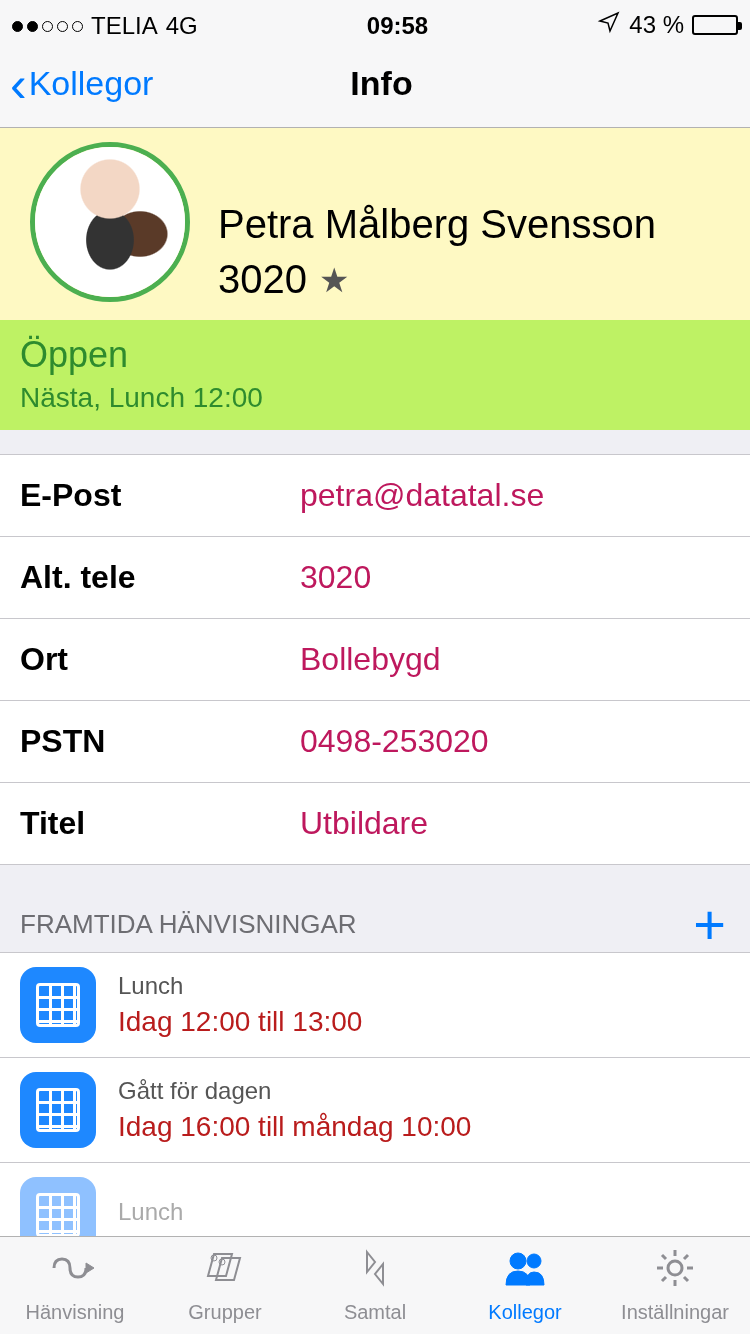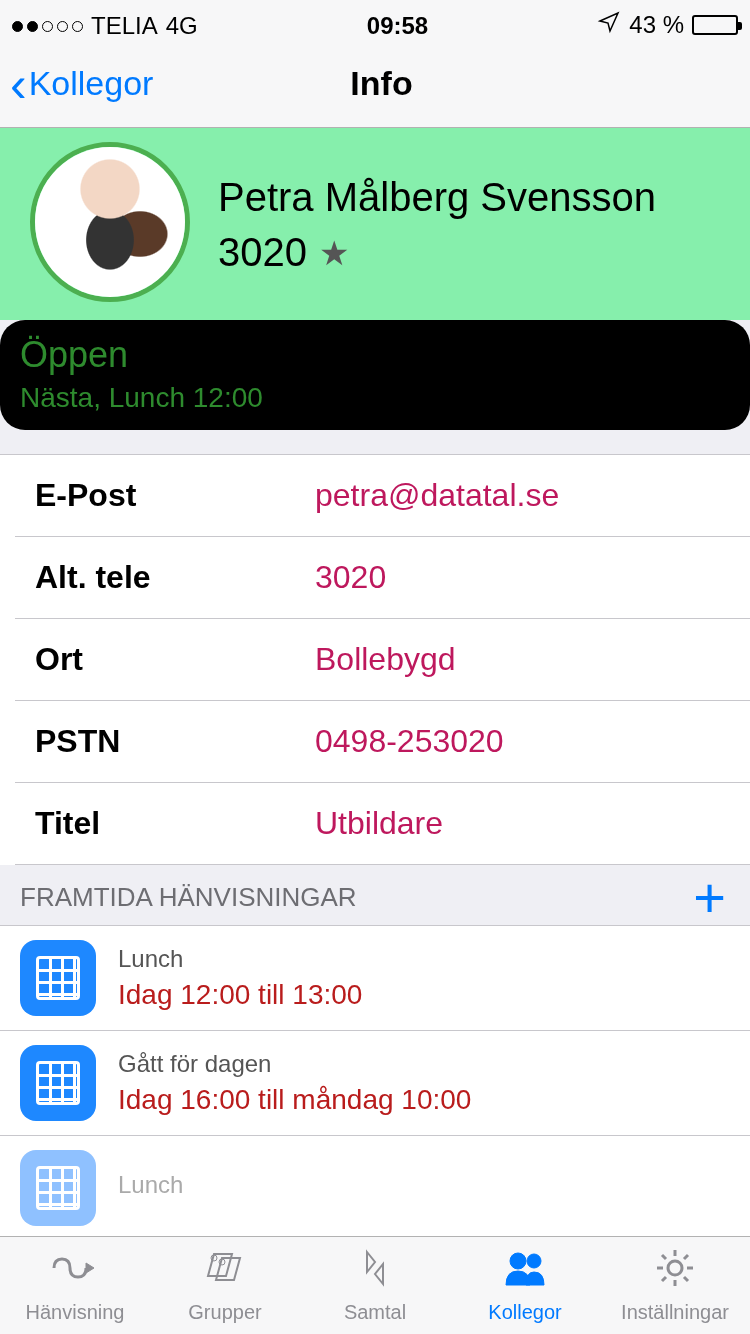--- a/index.html
+++ b/index.html
@@ -50,23 +50,23 @@
     display: flex; align-items: center; color: #007aff; font-size: 34px;
   }
   .chev { font-size: 50px; line-height: 1; margin-right: 2px; font-weight: 300;}
   .nav-title {
     position: absolute; left: 0; right: 0; text-align: center;
     font-size: 34px; font-weight: 600; color: #000; pointer-events: none; padding-left: 13px;
   }
 
   
   .profile {
-    background: #86efac;
+    background: #fef9c3;
     padding: 14px 20px 18px 30px;
-    display: flex; align-items: center; gap: 28px;
+    display: flex; align-items: flex-end; gap: 28px;
   }
   .avatar-ring {
     width: 160px; height: 160px; border-radius: 50%; border: 5px solid #4caf50;
     display: flex; align-items: center; justify-content: center; flex-shrink: 0;
     overflow: hidden; background: #fff;
   }
   .avatar-face {
     width: 100%; height: 100%;
     background:
       radial-gradient(circle at 50% 28%, #f3d7c5 0 22%, transparent 23%),
@@ -75,39 +75,38 @@
       radial-gradient(ellipse at 50% 62%, #333 0 22%, transparent 23%),
       radial-gradient(ellipse at 70% 58%, #5a3a28 0 18%, transparent 19%),
       #fff;
   }
   .profile-text .name { font-size: 40px; color: #000; margin-top: 6px; }
   .profile-text .ext { font-size: 40px; color: #000; margin-top: 10px; display: flex; align-items: center; gap: 12px;}
   .star { color: #555; font-size: 34px; }
 
   
   .status-banner {
-    background: #000000;
+    background: #bef264;
     padding: 14px 20px 16px 20px;
-    border-radius: 25px;
   }
   .status-banner .s1 { color: #2e8b2e; font-size: 36px; }
   .status-banner .s2 { color: #2e8b2e; font-size: 28px; margin-top: 6px; }
 
   
-  .info-list { background: #fff; border-top: 1px solid #c8c7cc; margin-top: 24px; padding-left: 15px;}
+  .info-list { background: #fff; border-top: 1px solid #c8c7cc; margin-top: 24px;}
   .info-row {
     display: flex; padding: 22px 20px; border-bottom: 1px solid #c8c7cc;
   }
   .info-label { width: 280px; font-size: 32px; font-weight: 600; }
   .info-value { font-size: 32px; color: #be185d; }
 
   
   .section-header {
     display: flex; align-items: center; justify-content: space-between;
-    padding: 17px 24px 12px 20px; color: #6d6d72; font-size: 26px;
+    padding: 44px 24px 12px 20px; color: #6d6d72; font-size: 26px;
   }
   .plus { color: #007aff; font-size: 56px; font-weight: 200; line-height: 0.5;}
 
   
   .event-list { background: #fff; border-top: 1px solid #c8c7cc; }
   .event-row {
     display: flex; align-items: center; gap: 22px;
     padding: 14px 20px; border-bottom: 1px solid #c8c7cc;
   }
   .event-icon {

